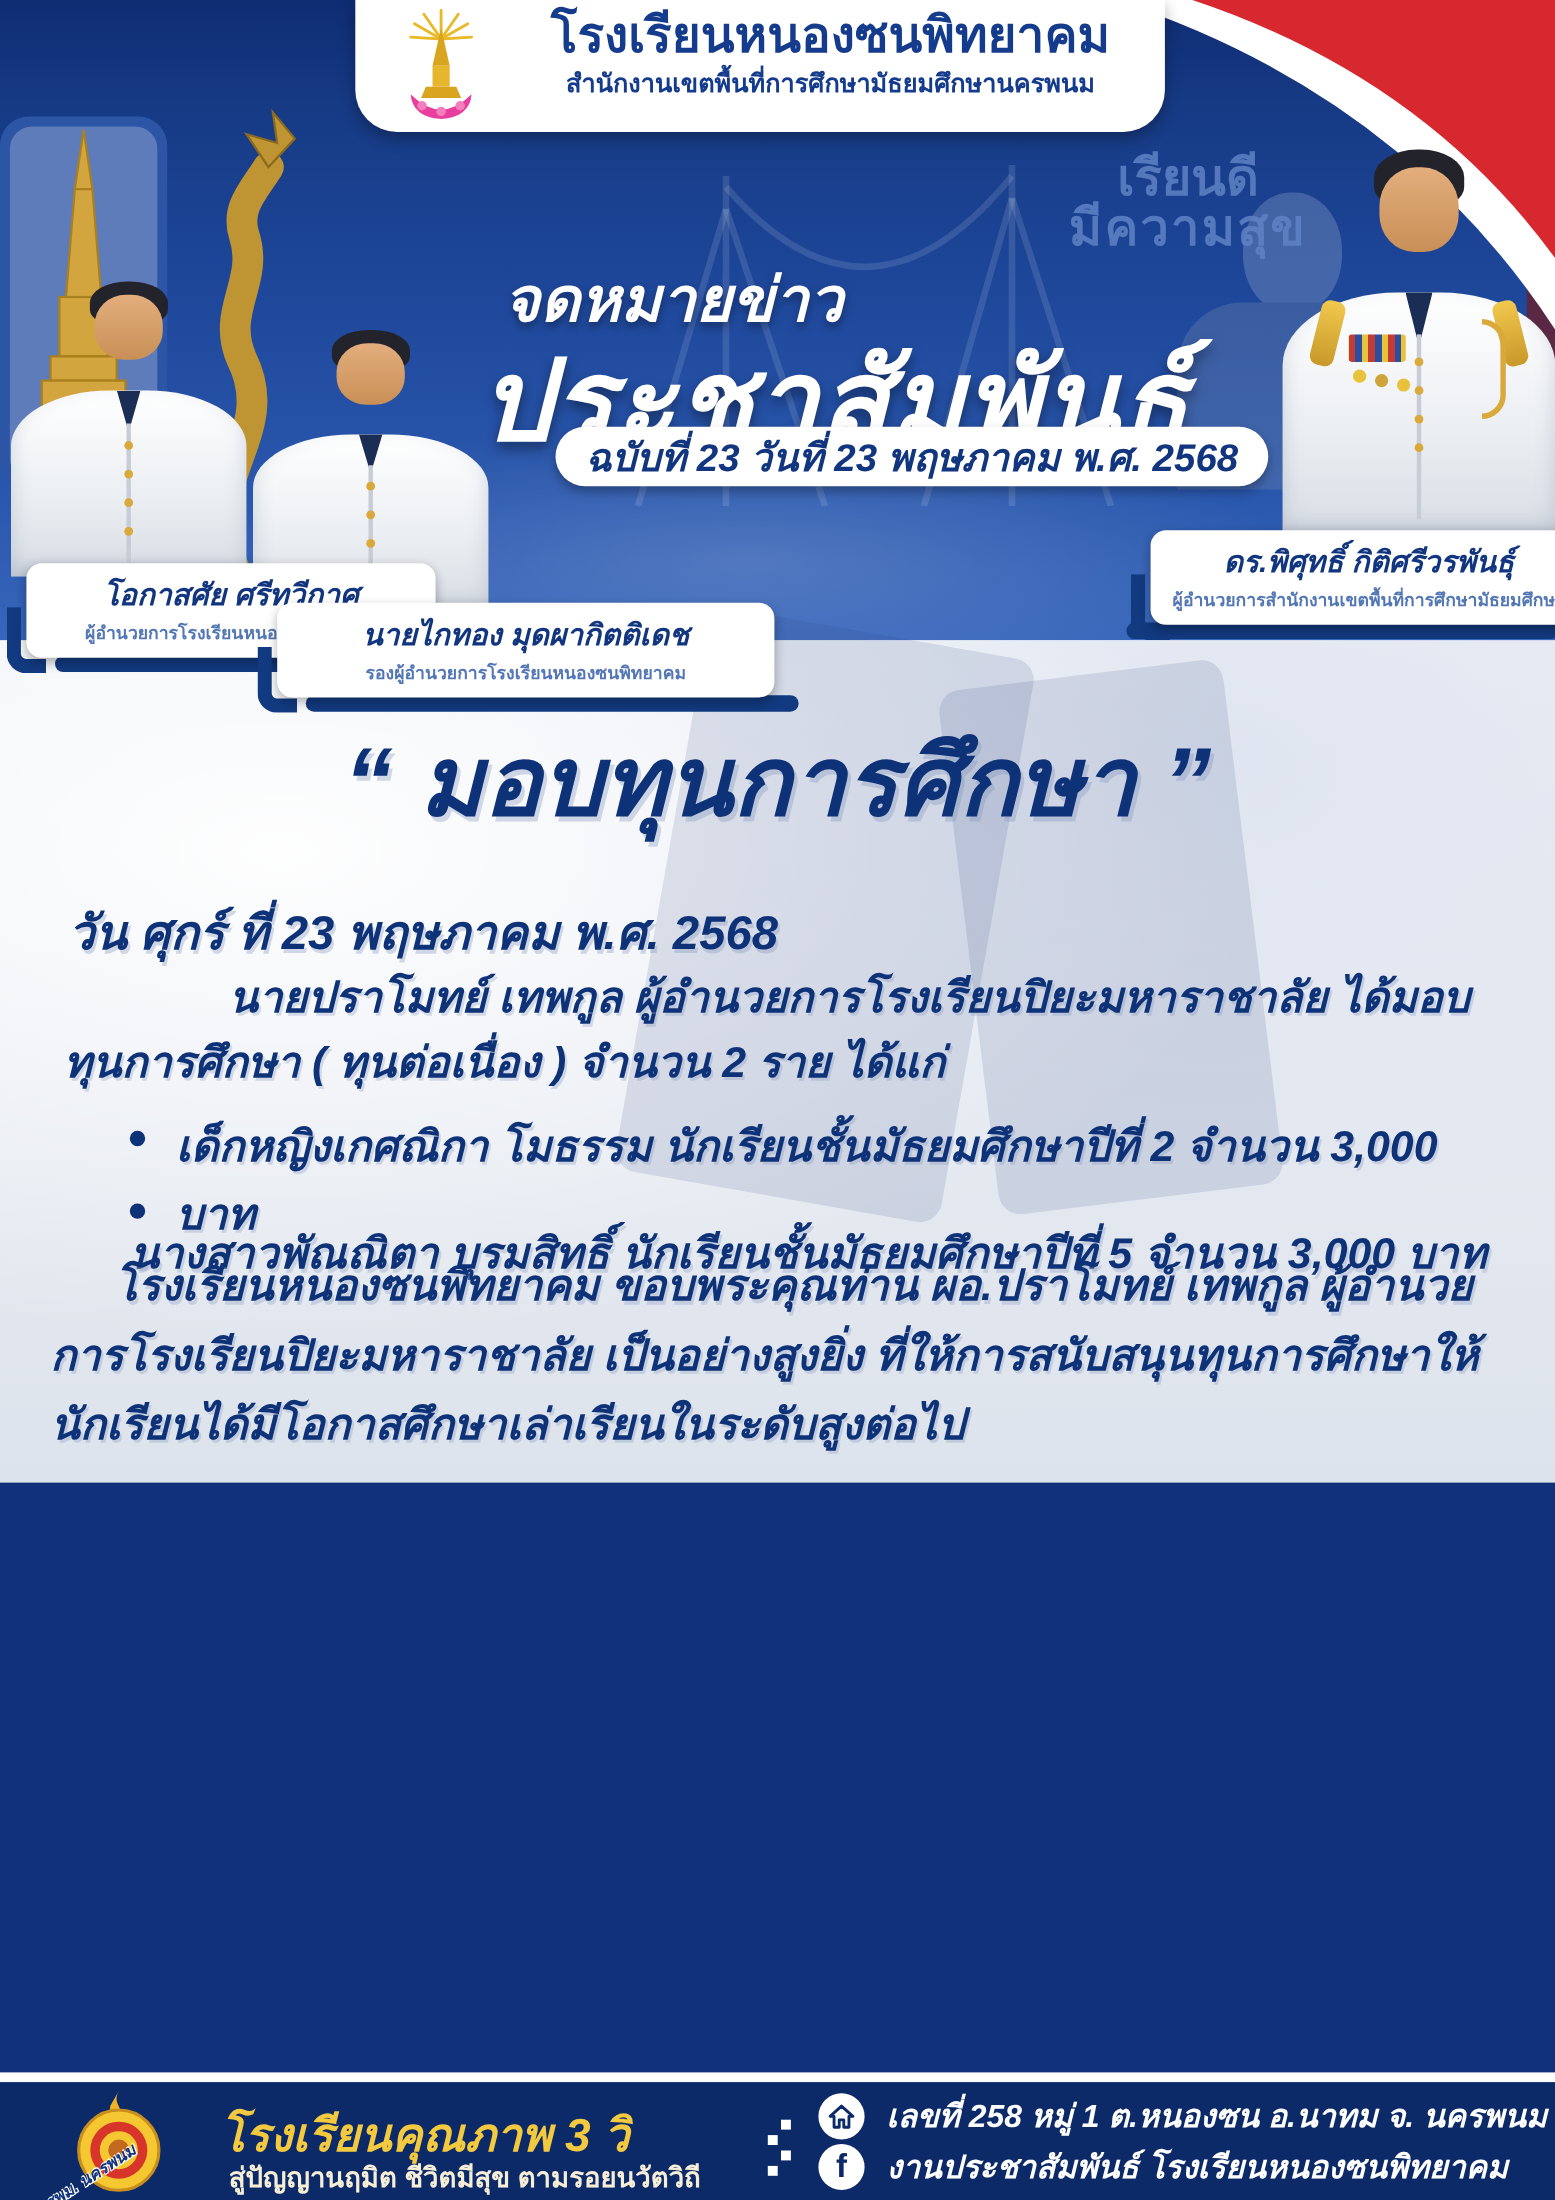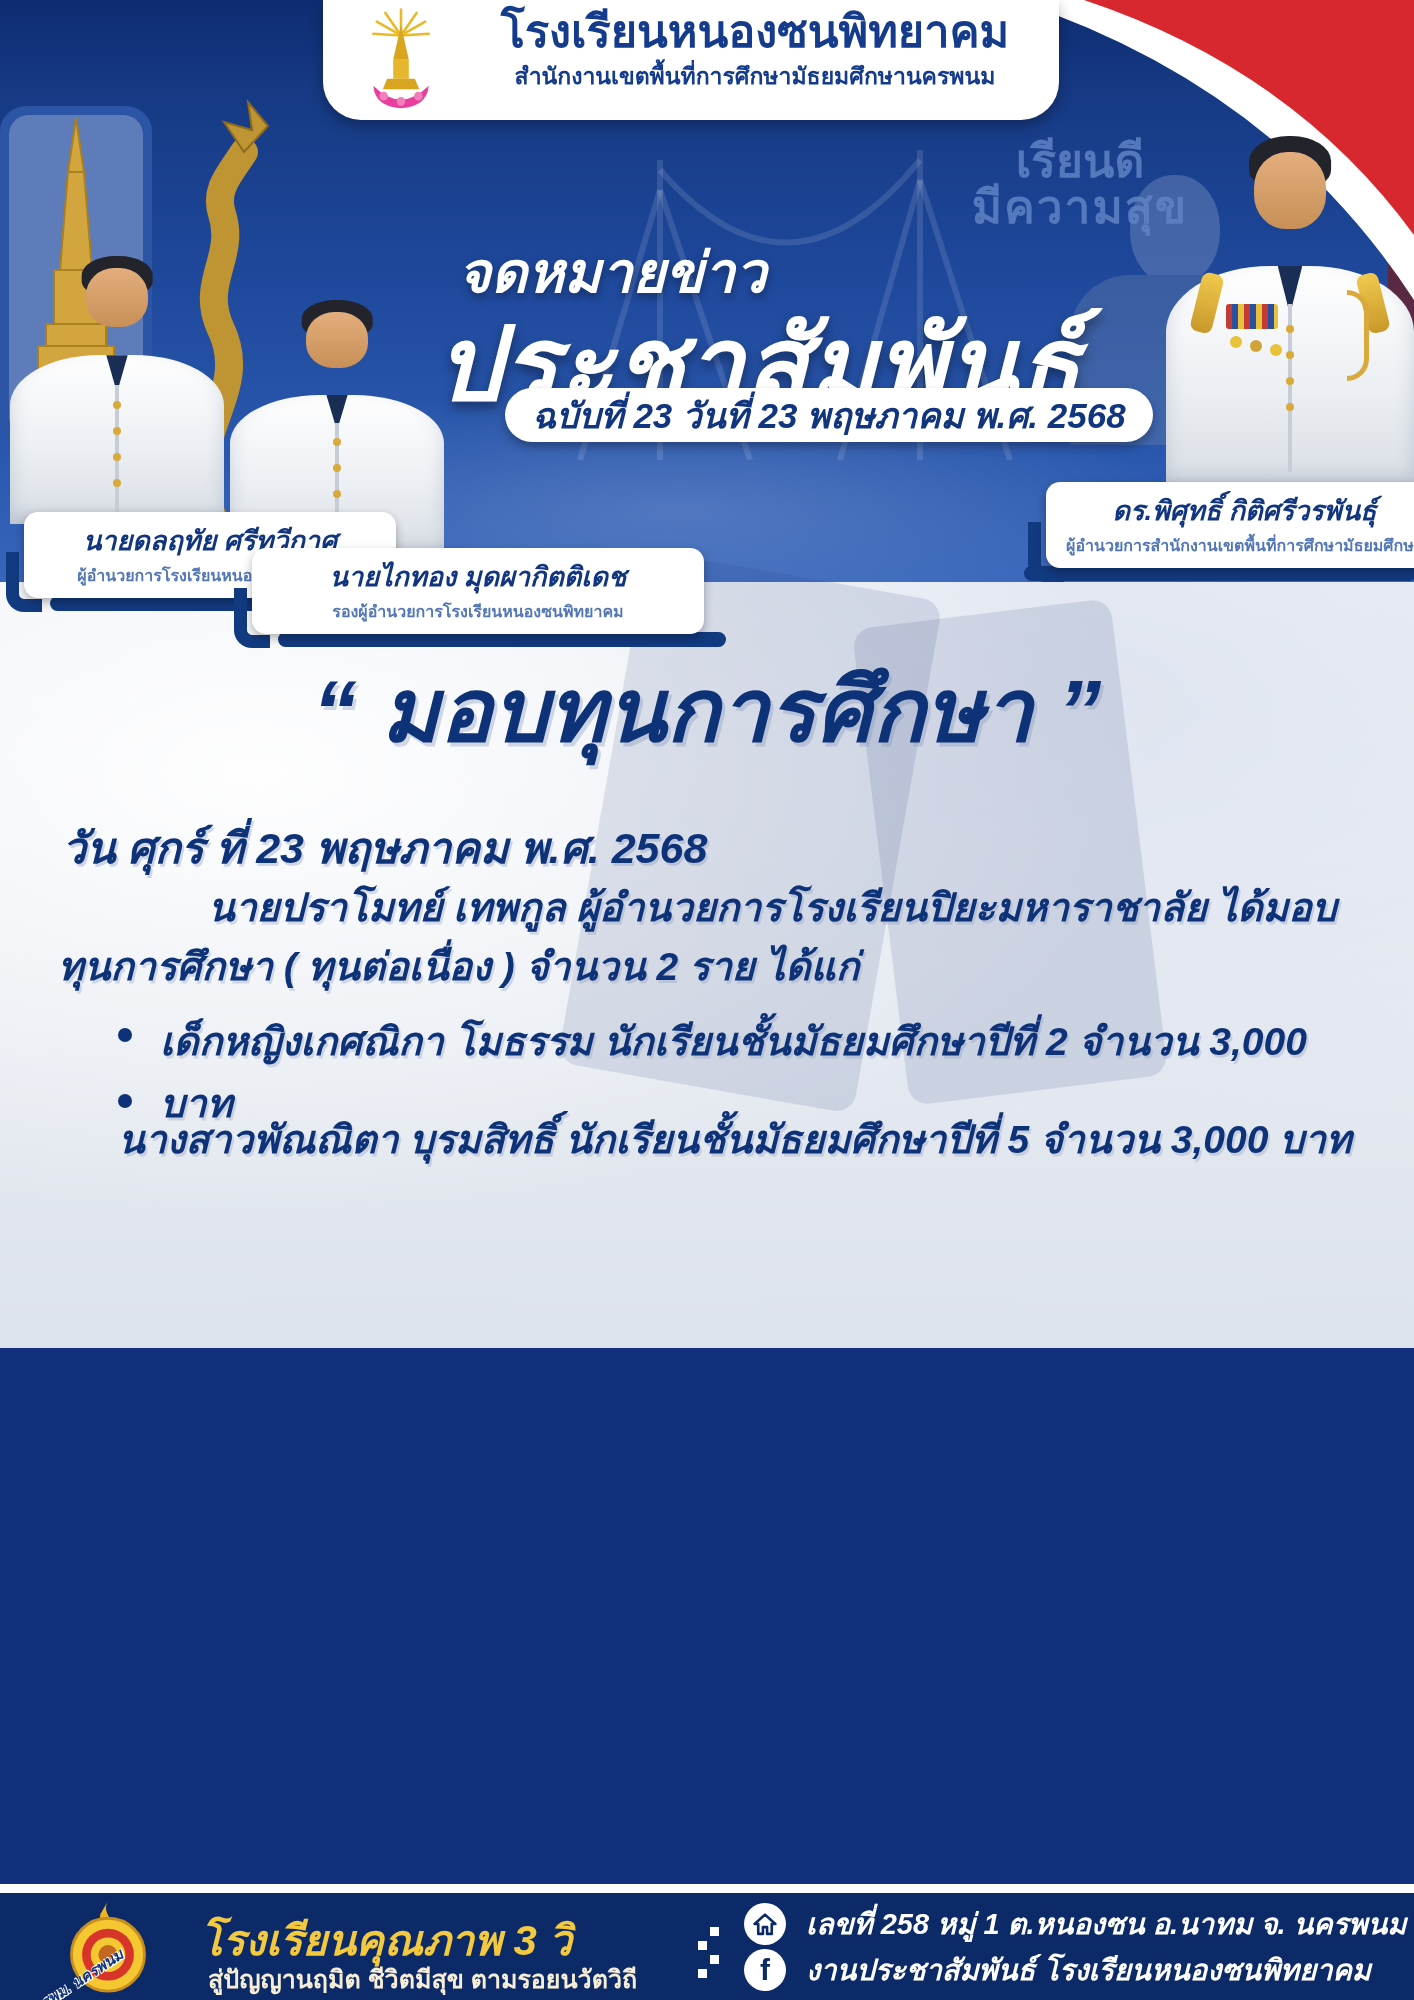--- a/index.html
+++ b/index.html
@@ -230,21 +230,21 @@
       <div class="p-buttons"></div>
       <div class="p-epl"></div>
       <div class="p-epr"></div>
       <div class="p-medalbar"></div>
       <div class="p-medals"></div>
       <div class="p-cord"></div>
     </div>
 
     <div class="nameplate np1">
       <div class="np-card">
-        <div class="np-name">นายดลฤทัย ศรีทวีกาศ</div>
+        <div class="np-name">โอกาสศัย ศรีทวีกาศ</div>
         <div class="np-role">ผู้อำนวยการโรงเรียนหนองซนพิทยาคม</div>
       </div>
       <div class="np-bar"></div>
       <div class="np-bracket"></div>
     </div>
     <div class="nameplate np2">
       <div class="np-card">
         <div class="np-name">นายไกทอง มุดผากิตติเดช</div>
         <div class="np-role">รองผู้อำนวยการโรงเรียนหนองซนพิทยาคม</div>
       </div>
@@ -268,20 +268,21 @@
     <div class="date-heading">วัน ศุกร์ ที่ 23 พฤษภาคม พ.ศ. 2568</div>
     <div class="intro">นายปราโมทย์ เทพกูล ผู้อำนวยการโรงเรียนปิยะมหาราชาลัย ได้มอบทุนการศึกษา ( ทุนต่อเนื่อง )  จำนวน 2 ราย ได้แก่</div>
     <div class="bullet-row br1">
       <span class="bdot"></span>
       <span class="btext">เด็กหญิงเกศณิกา โมธรรม นักเรียนชั้นมัธยมศึกษาปีที่ 2 จำนวน 3,000 บาท</span>
     </div>
     <div class="bullet-row br2">
       <span class="bdot"></span>
       <span class="btext">นางสาวพัณณิตา บุรมสิทธิ์ นักเรียนชั้นมัธยมศึกษาปีที่ 5 จำนวน 3,000 บาท</span>
     </div>
+    <div class="closing">โรงเรียนหนองซนพิทยาคม ขอบพระคุณท่าน ผอ.ปราโมทย์ เทพกูล ผู้อำนวยการโรงเรียนปิยะมหาราชาลัย  เป็นอย่างสูงยิ่ง  ที่ให้การสนับสนุนทุนการศึกษาให้นักเรียนได้มีโอกาสศึกษาเล่าเรียนในระดับสูงต่อไป</div>
   </div>
 
   <div class="photos-band">
     
   </div>
 
   <div class="divider-line"></div>
   <div class="footer">
     <svg class="emblem" viewBox="0 0 100 100">
       <path d="M50,2 C42,16 60,20 50,34 C46,26 40,26 42,16 Z" fill="#f0b322"></path>

